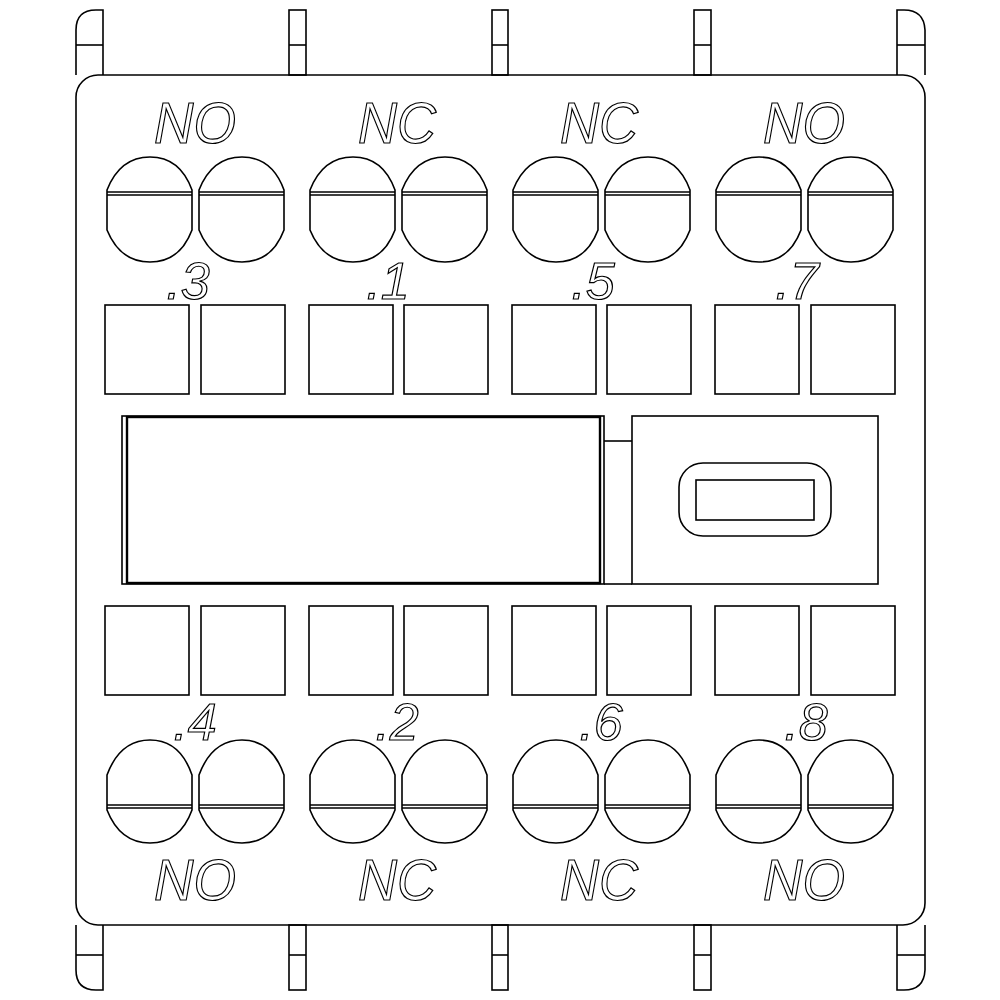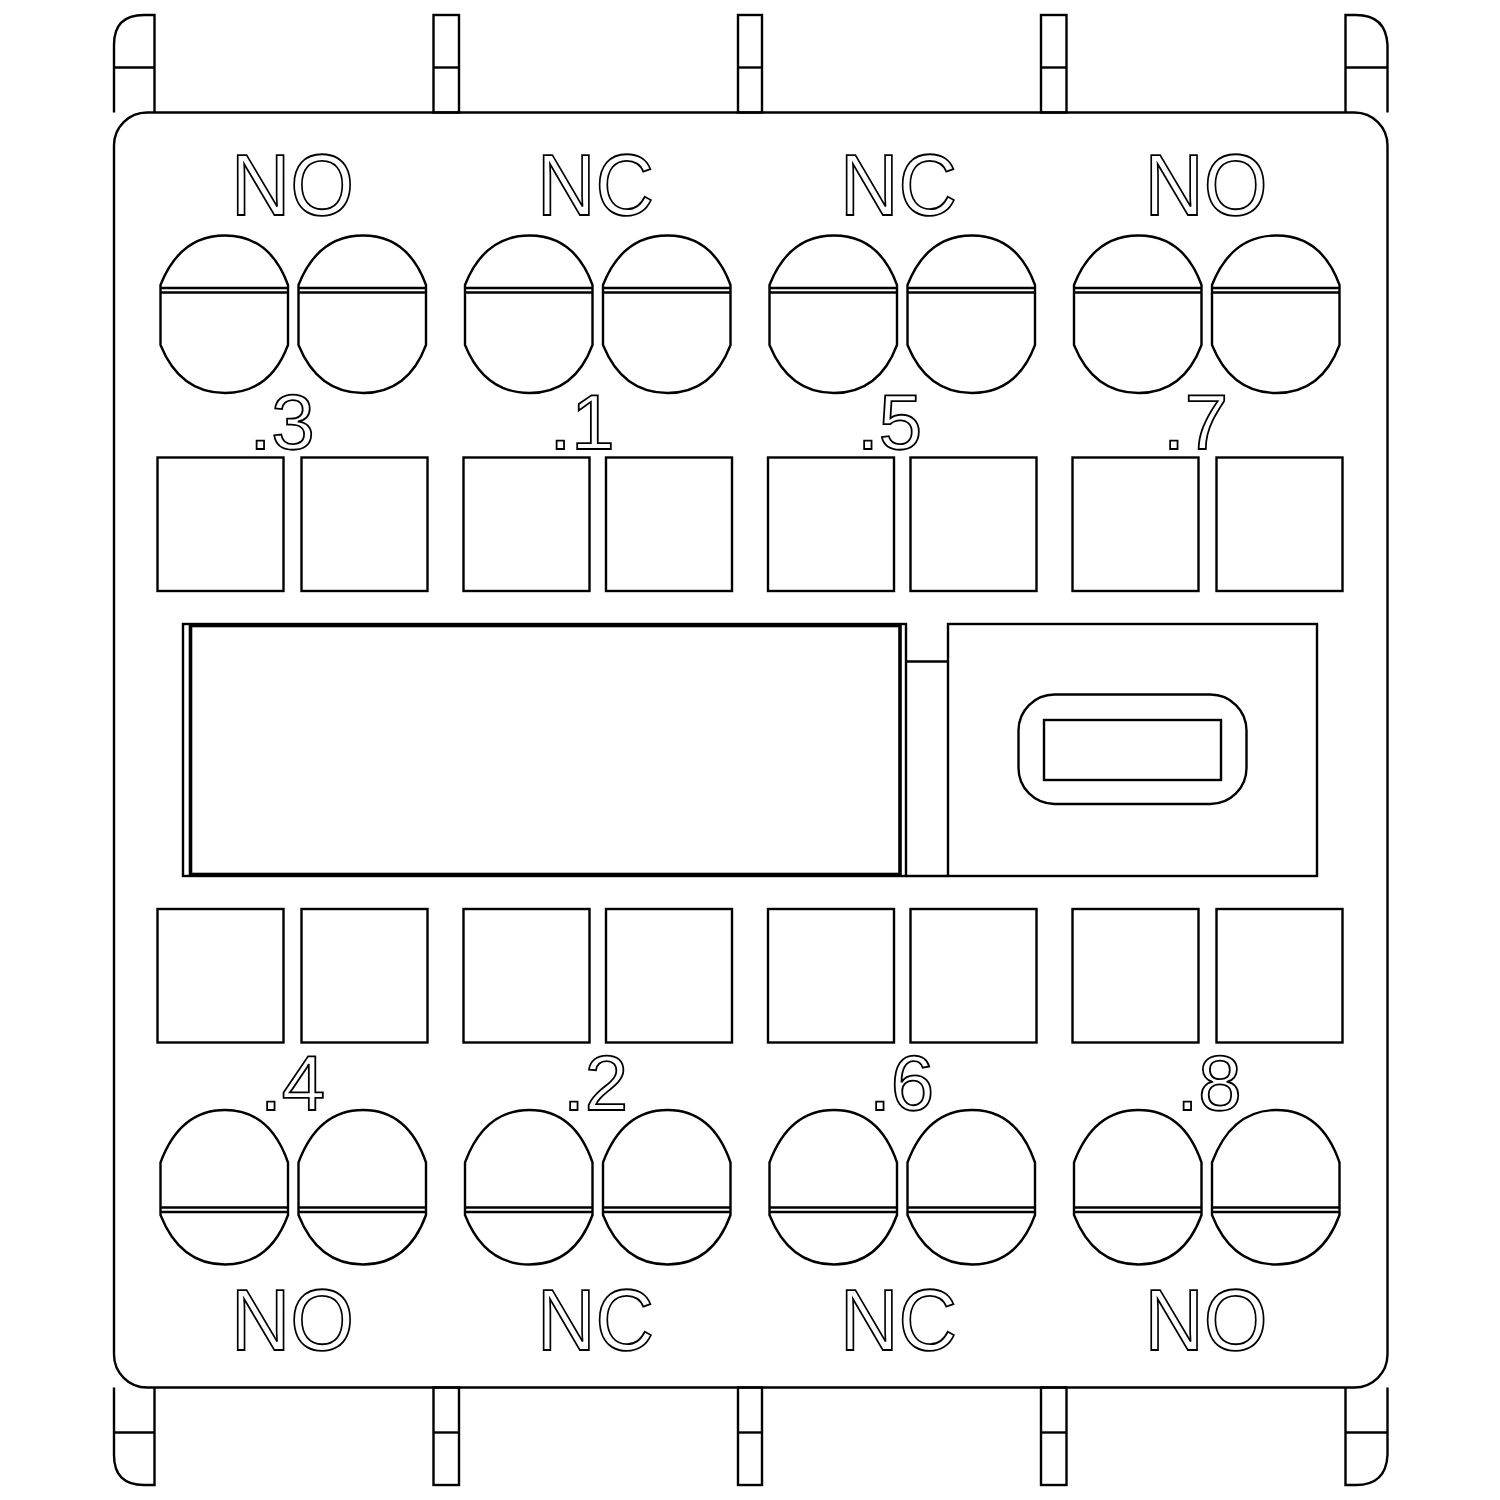--- a/index.html
+++ b/index.html
@@ -1,17 +1,17 @@
 <!DOCTYPE html>
 <html><head>
 <meta charset="utf-8">
 <style>
   html, body { margin: 0; padding: 0; background: #ffffff; }
   body { width: 1000px; height: 1000px; overflow: hidden; position: relative; font-family: "DejaVu Sans", sans-serif; }
-  #stage { position: absolute; left: 0; top: 0; width: 1000px; height: 832px; }
+  #stage { position: absolute; left: 0; top: 0; width: 1000px; height: 832px; font-style: italic; }
   svg text { font-family: "Liberation Sans", sans-serif; }
   .outline-text { fill: #ffffff; stroke: #000000; stroke-width: 1.2; }
   .line { fill: none; stroke: #000000; stroke-width: 1.6; }
   .thick { fill: none; stroke: #000000; stroke-width: 2.4; }
 </style>
 </head>
 <body>
 
 <div id="stage">
 <svg width="1000" height="1000" viewBox="0 0 1000 1000" xmlns="http://www.w3.org/2000/svg">

